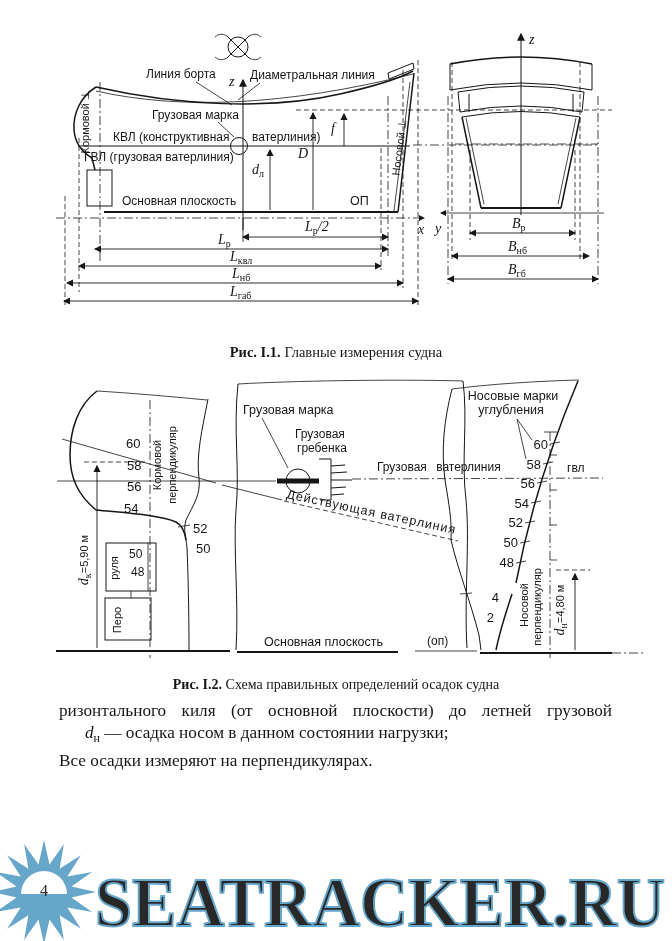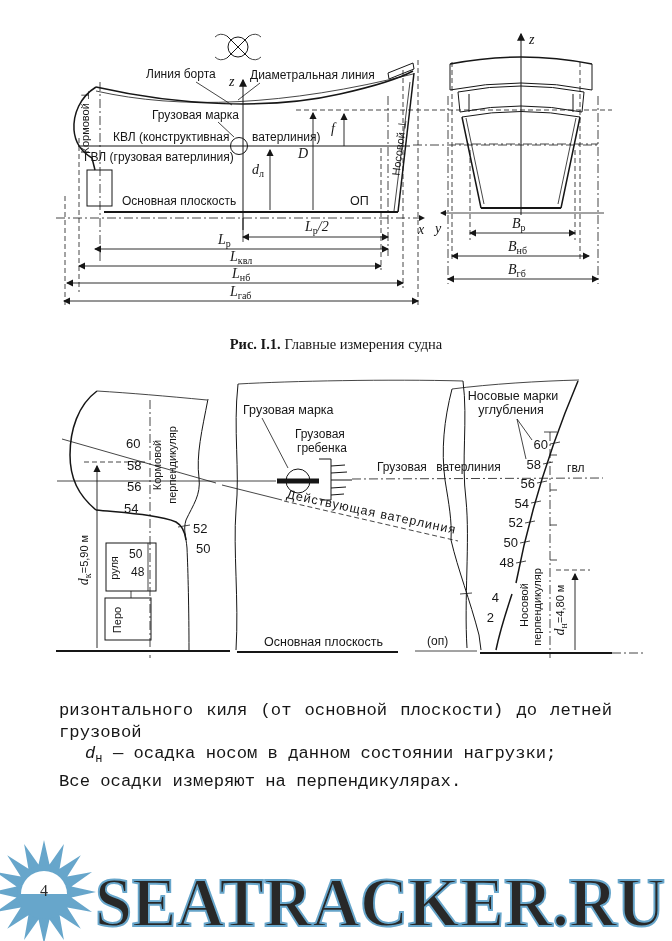--- a/index.html
+++ b/index.html
@@ -16,21 +16,21 @@
   text{fill:#161616;}
   .t{font:12px "Liberation Sans",sans-serif;}
   .t2{font:12.5px "Liberation Sans",sans-serif;}
   .ts{font:11px "Liberation Sans",sans-serif;}
   .tm{font:13px "Liberation Sans",sans-serif;}
   .math{font:italic 14px "Liberation Serif",serif;}
   .mathsub{font:10px "Liberation Serif",serif;}
   .caption{position:absolute;width:100%;text-align:center;font-size:14.5px;}
   .caption b{font-weight:bold;}
   .bodytext{position:absolute;left:59px;width:553px;top:700px;
-            font-size:17.2px;line-height:21.6px;text-align:left;font-family:Liberation Mono, monospace;}
+            font-size:17.2px;line-height:21.6px;text-align:left;}
   .bl{white-space:nowrap;}
   .just{text-align:justify;text-align-last:justify;white-space:normal;}
   .ind{padding-left:26px;}
   .term{font-style:italic;}
   .term sub{font-style:normal;font-size:70%;}
   #watermark{position:absolute;top:838px;left:0;pointer-events:none;opacity:.92;}
 </style>
 </head>
 <body>
 
@@ -151,21 +151,21 @@
         <line class="ln dim" x1="470" y1="233" x2="575" y2="233" marker-start="url(#ar)" marker-end="url(#ar)"></line>
         <text x="512" y="228"><tspan class="math">B</tspan><tspan class="mathsub" dy="3">р</tspan></text>
         <line class="ln dim" x1="452" y1="256" x2="589" y2="256" marker-start="url(#ar)" marker-end="url(#ar)"></line>
         <text x="508" y="251"><tspan class="math">B</tspan><tspan class="mathsub" dy="3">нб</tspan></text>
         <line class="ln dim" x1="448" y1="279" x2="598" y2="279" marker-start="url(#ar)" marker-end="url(#ar)"></line>
         <text x="508" y="274"><tspan class="math">B</tspan><tspan class="mathsub" dy="3">гб</tspan></text>
       </g>
     </g>
   </svg>
 
-  <div class="caption" style="top:336px;">
+  <div class="caption" style="top:344px;">
     <b>Рис. I.1.</b>
     <span>Главные измерения судна</span>
   </div>
 
   <svg width="672" height="300" viewBox="0 370 672 300" style="top:370px;">
 
     <g>
       <path class="ln med" d="M97,391 C78,405 70,430 70,455 C70,478 78,495 96,510"></path>
       <path class="ln thin" d="M97,391 C130,393 165,396 207,400"></path>
       <path class="ln med" d="M96,510 C125,513 160,515 176,522 C183,526 185,532 186,540"></path>
@@ -258,20 +258,24 @@
       <line class="ln dim" x1="575" y1="650" x2="575" y2="574" marker-end="url(#ar)"></line>
       <text x="564" y="610" text-anchor="middle" transform="rotate(-90 564 610)"><tspan class="math" font-size="12">d</tspan><tspan class="mathsub" font-size="8.5" dy="2.5">н</tspan><tspan class="ts" dy="-2.5">=4,80 м</tspan></text>
 
       <text class="t" x="427" y="645">(оп)</text>
       <line class="ln thin" x1="415" y1="651" x2="477" y2="651"></line>
       <line class="ln thick" x1="480" y1="653" x2="612" y2="653"></line>
       <line class="ln dashdot" x1="612" y1="653" x2="644" y2="653"></line>
     </g>
   </svg>
 
+  <div class="caption" style="top:677px;font-size:14px;">
+    <b>Рис. I.2.</b>
+    <span>Схема правильных определений осадок судна</span>
+  </div>
 
   <div class="bodytext">
     <div class="bl just">ризонтального киля (от основной плоскости) до летней грузовой</div>
     <div class="bl ind"><span class="term"><span>d</span><sub>н</sub></span><span> — осадка носом в данном состоянии нагрузки;</span></div>
     <div class="bl">Все осадки измеряют на перпендикулярах.</div>
   </div>
 
   <svg id="watermark" width="672" height="103" viewBox="0 0 672 103">
     <defs>
       <linearGradient id="wm-grad" x1="0" y1="0" x2="0" y2="1">

